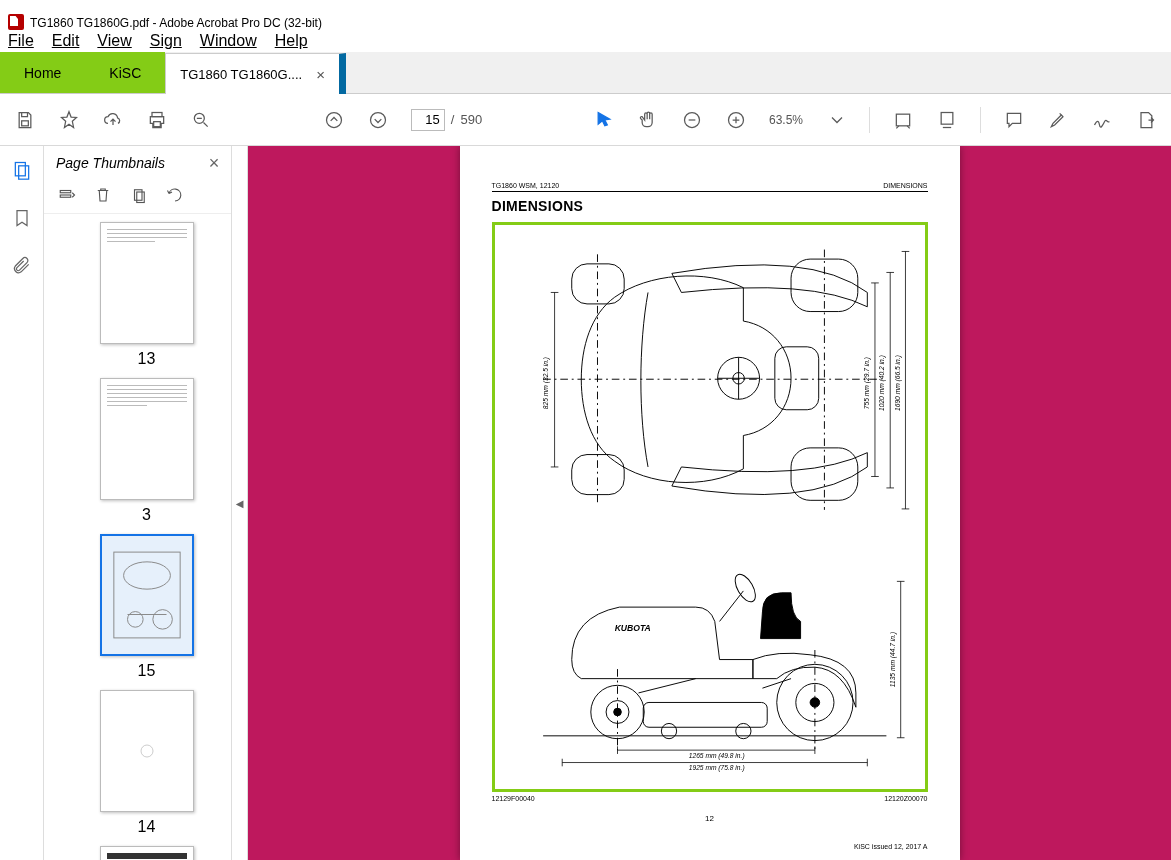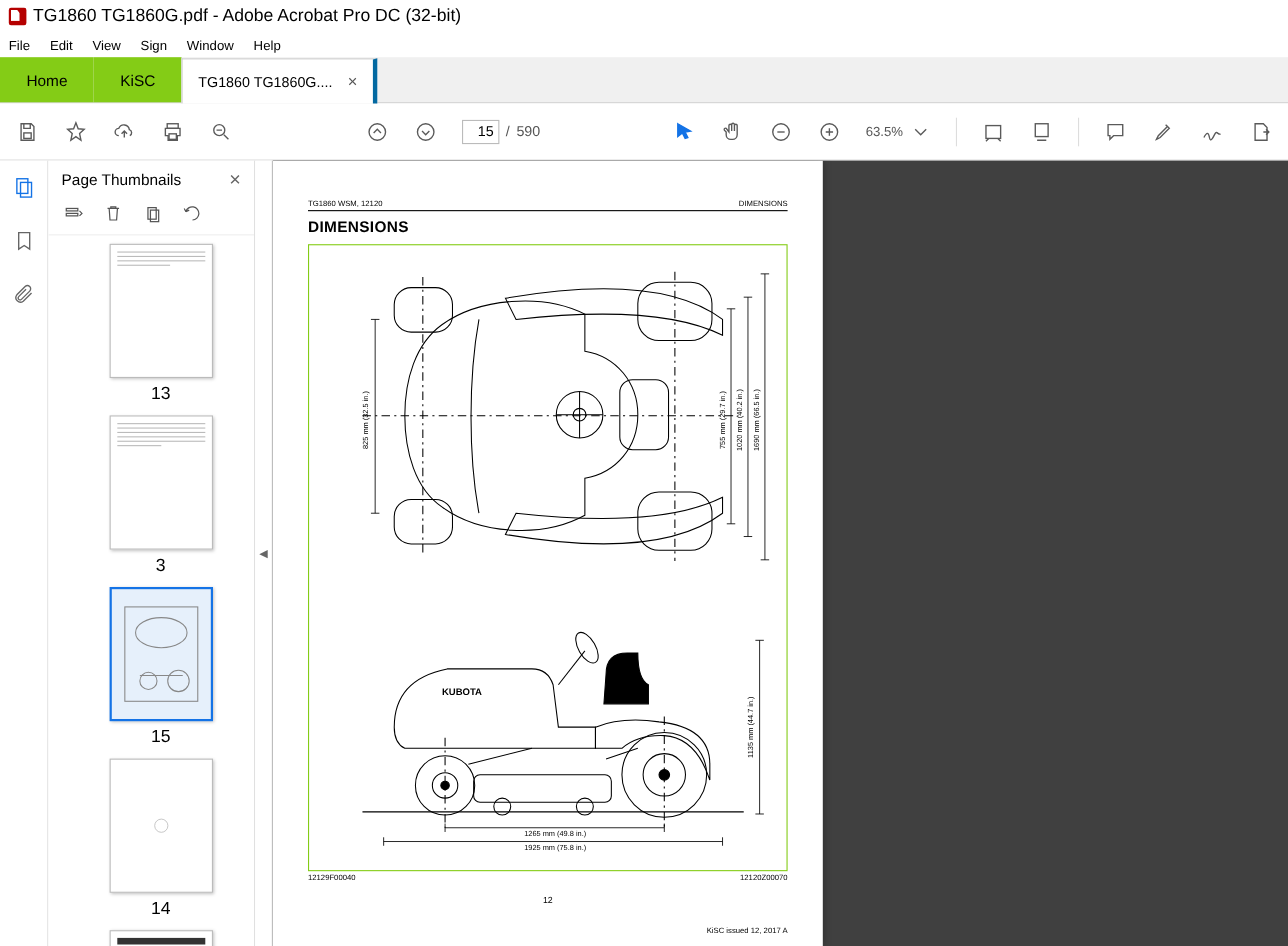--- a/index.html
+++ b/index.html
@@ -1,75 +1,75 @@
 <!DOCTYPE html>
 <html><head>
 <meta charset="utf-8">
 <style>
 * { margin: 0; padding: 0; box-sizing: border-box; font-family: "Segoe UI", Tahoma, sans-serif; }
 body { background: #fff; overflow: hidden; width: 1171px; height: 860px; }
 
 
-.titlebar { height: 30px; display: flex; align-items: center; padding: 0 8px; background: #fff; font-size: 16px; }
+.titlebar { height: 30px; display: flex; align-items: flex-end; padding: 0 8px; background: #fff; font-size: 12px; }
 .titlebar .pdf-badge { width: 16px; height: 16px; background: #b50000; margin-right: 6px; border-radius: 2px; position: relative; }
 .titlebar .pdf-badge::after { content: ""; position: absolute; top: 2px; left: 2px; width: 8px; height: 10px; background: #fff; clip-path: polygon(0 0, 70% 0, 100% 30%, 100% 100%, 0 100%); }
 
 
-.menubar { height: 22px; display: flex; align-items: center; padding: 0 8px; background: #fff; font-size: 12px; }
+.menubar { height: 22px; display: flex; align-items: center; padding: 0 8px; background: #fff; font-size: 16px; text-decoration: underline; }
 .menubar span { margin-right: 18px; }
 
 
 .maintabs { height: 42px; display: flex; align-items: stretch; background: #f0f0f0; border-bottom: 1px solid #ccc; }
 .maintab { padding: 0 24px; display: flex; align-items: center; font-size: 14px; background: #84cc16; }
-.doctab { background: #fff; border-top: 1px solid #ccc; border-left: 1px solid #ccc; border-right: 4px solid #0369a1; padding: 0 14px; display: flex; align-items: center; font-size: 13px; gap: 14px; position: relative; top: 1px; }
+.doctab { background: #fff; border-top: 1px solid #ccc; border-left: 1px solid #ccc; border-right: 7px solid #0369a1; padding: 0 14px; display: flex; align-items: center; font-size: 13px; gap: 14px; position: relative; top: 1px; }
 .doctab .close { font-size: 15px; color: #555; }
 
 
 .toolbar { height: 52px; display: flex; align-items: center; background: #fff; border-bottom: 1px solid #d9d9d9; padding: 0 14px; gap: 22px; }
 .toolbar .spacer { flex: 1; }
 .toolbar .icon { width: 22px; height: 22px; display: flex; align-items: center; justify-content: center; color: #5a5a5a; }
 .toolbar svg { width: 20px; height: 20px; stroke: #5a5a5a; stroke-width: 1.5; fill: none; }
 .toolbar .pagebox { display: flex; align-items: center; gap: 6px; font-size: 13px; color: #555; }
 .toolbar .pagebox input { width: 34px; height: 22px; text-align: right; border: 1px solid #bbb; font-size: 13px; padding-right: 4px; }
-.toolbar .zoom { display: flex; align-items: center; gap: 6px; font-size: 12px; color: #555; }
+.toolbar .zoom { display: flex; align-items: center; gap: 24px; font-size: 12px; color: #555; }
 .toolbar .sep { width: 1px; height: 26px; background: #ddd; }
 
 
 .content { display: flex; height: calc(860px - 30px - 22px - 42px - 52px); }
 
 
 .leftrail { width: 44px; background: #fff; border-right: 1px solid #ddd; display: flex; flex-direction: column; align-items: center; padding-top: 14px; gap: 24px; }
 .leftrail svg { width: 20px; height: 20px; stroke: #666; stroke-width: 1.5; fill: none; }
 .leftrail .active svg { stroke: #1473e6; }
 
 
 .thumbpanel { width: 188px; background: #fff; border-right: 1px solid #ddd; display: flex; flex-direction: column; overflow: hidden; }
-.thumbpanel .head { height: 34px; display: flex; align-items: center; justify-content: space-between; padding: 0 12px; font-size: 14px; }
+.thumbpanel .head { height: 34px; display: flex; align-items: center; justify-content: space-between; padding: 0 12px; font-size: 14px; font-style: italic; }
 .thumbpanel .head .x { font-size: 18px; color: #666; }
 .thumbopts { height: 34px; display: flex; align-items: center; gap: 18px; padding: 0 14px; color: #555; border-bottom: 1px solid #eee; }
 .thumbopts svg { width: 18px; height: 18px; stroke: #555; stroke-width: 1.5; fill: none; }
 .thumbs { flex: 1; overflow-y: scroll; padding: 8px 0 8px 18px; }
 .thumb { margin-bottom: 10px; text-align: center; }
 .thumb .page { width: 94px; height: 122px; background: #fff; border: 1px solid #bbb; box-shadow: 1px 1px 3px rgba(0,0,0,0.25); margin: 0 auto 6px; position: relative; }
 .thumb.selected .page { border: 2px solid #1473e6; background: #e6f0fb; }
 .thumb .num { font-size: 16px; }
 .thumbs::-webkit-scrollbar { width: 16px; }
 .thumbs::-webkit-scrollbar-track { background: #f1f1f1; }
 .thumbs::-webkit-scrollbar-thumb { background: #c1c1c1; }
 
 
 .collapsebar { width: 16px; background: #fff; border-right: 1px solid #ddd; display: flex; align-items: center; justify-content: center; }
 .collapsebar .tri { font-size: 10px; color: #666; }
 
 
-.docarea { flex: 1; background: #404040; overflow: auto; display: flex; justify-content: flex-start; padding: 0; }
+.docarea { flex: 1; background: #be185d; overflow: auto; display: flex; justify-content: center; padding: 0; }
 .page-render { width: 500px; background: #fff; margin: 0; box-shadow: 0 0 8px rgba(0,0,0,0.4); padding: 36px 32px; font-family: Arial, Helvetica, sans-serif; font-size: 8px; color: #000; position: relative; }
 .page-render .toprow { display: flex; justify-content: space-between; border-bottom: 1px solid #000; padding-bottom: 2px; font-size: 7px; }
 .page-render h2 { font-size: 14px; font-weight: 900; margin: 6px 0 8px; letter-spacing: .3px; }
-.figurebox { border: 1px solid #84cc16; height: 570px; position: relative; padding: 10px; }
+.figurebox { border: 3px solid #84cc16; height: 570px; position: relative; padding: 10px; font-style: italic; }
 .figurebox svg { width: 100%; height: 100%; }
 .footer-row { display: flex; justify-content: space-between; font-size: 7px; margin-top: 3px; }
 .pagenum-center { text-align: center; font-size: 8px; margin-top: 12px; }
 .issuance { text-align: right; font-size: 7px; margin-top: 20px; }
 
 
 .mini { position: absolute; inset: 6px; }
 .mini .ln { height: 1px; background: #bbb; margin-bottom: 3px; }
 
 </style>

